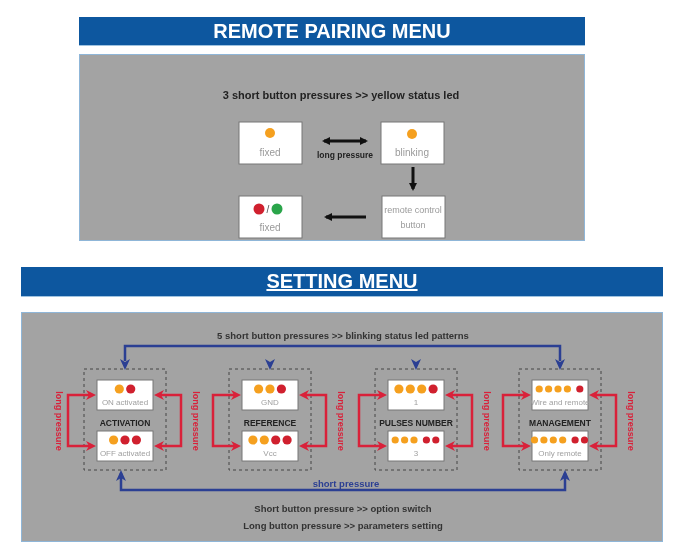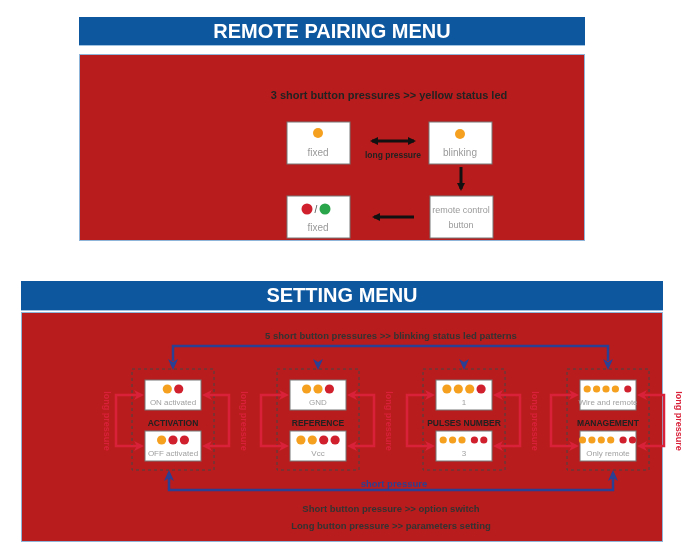--- a/index.html
+++ b/index.html
@@ -1,18 +1,18 @@
 <!DOCTYPE html>
 <html><head>
 <meta charset="utf-8">
 <style>
   html, body { margin: 0; padding: 0; background: #ffffff; }
   body { width: 682px; height: 557px; position: relative; overflow: hidden; font-family: "Liberation Sans", sans-serif; }
   .header { position: absolute; background: #0d579f; color: #ffffff; font-weight: bold; display: flex; align-items: center; justify-content: center; font-size: 20px; box-shadow: 0 1px 0 #9fc3e0; }
-  .panel { position: absolute; border: 1.5px solid #8fb6d8; background: #b91c1c; box-sizing: border-box; padding-left: 48px; }
+  .panel { position: absolute; border: 1.5px solid #8fb6d8; background: #a3a3a3; box-sizing: border-box; }
   svg text { font-family: "Liberation Sans", sans-serif; }
   .t-bold { font-weight: bold; fill: #222222; }
   .t-light { fill: #9a9a9a; }
   .t-blue { fill: #2b3f93; font-weight: bold; }
 </style>
 </head>
 <body>
 
 <div class="header" style="left:79px; top:17px; width:506px; height:28px;">
   <span>REMOTE PAIRING MENU</span>
@@ -62,21 +62,21 @@
       <text x="188" y="158" font-size="10" fill="#555" text-anchor="middle">/</text>
       <circle cx="197" cy="154" r="5.5" fill="#2aa54a"></circle>
       <text class="t-light" x="190" y="176" font-size="10" text-anchor="middle">fixed</text>
     </g>
 
     <text class="t-bold" x="263" y="207" font-size="11" text-anchor="middle">Long button pressure &gt;&gt; self learning activation</text>
     <text class="t-bold" x="263" y="223" font-size="11" text-anchor="middle">Within 5 seconds press remote control button</text>
   </svg>
 </div>
 
-<div class="header" style="left:21px; top:281px; width:642px; height:29px;">
+<div class="header" style="left:21px; top:267px; width:642px; height:29px;text-decoration:underline;">
   <span>SETTING MENU</span>
 </div>
 
 <div class="panel" style="left:21px; top:312px; width:642px; height:230px;">
   <svg id="setting-svg" width="642" height="230">
     <defs>
       <marker id="blueHead" markerWidth="10" markerHeight="10" refX="7" refY="5" orient="auto" markerUnits="userSpaceOnUse">
         <path d="M0,0 L10,5 L0,10 L3,5 Z" fill="#2b3f93"></path>
       </marker>
       <marker id="redHead" markerWidth="10" markerHeight="10" refX="8" refY="5" orient="auto" markerUnits="userSpaceOnUse">

